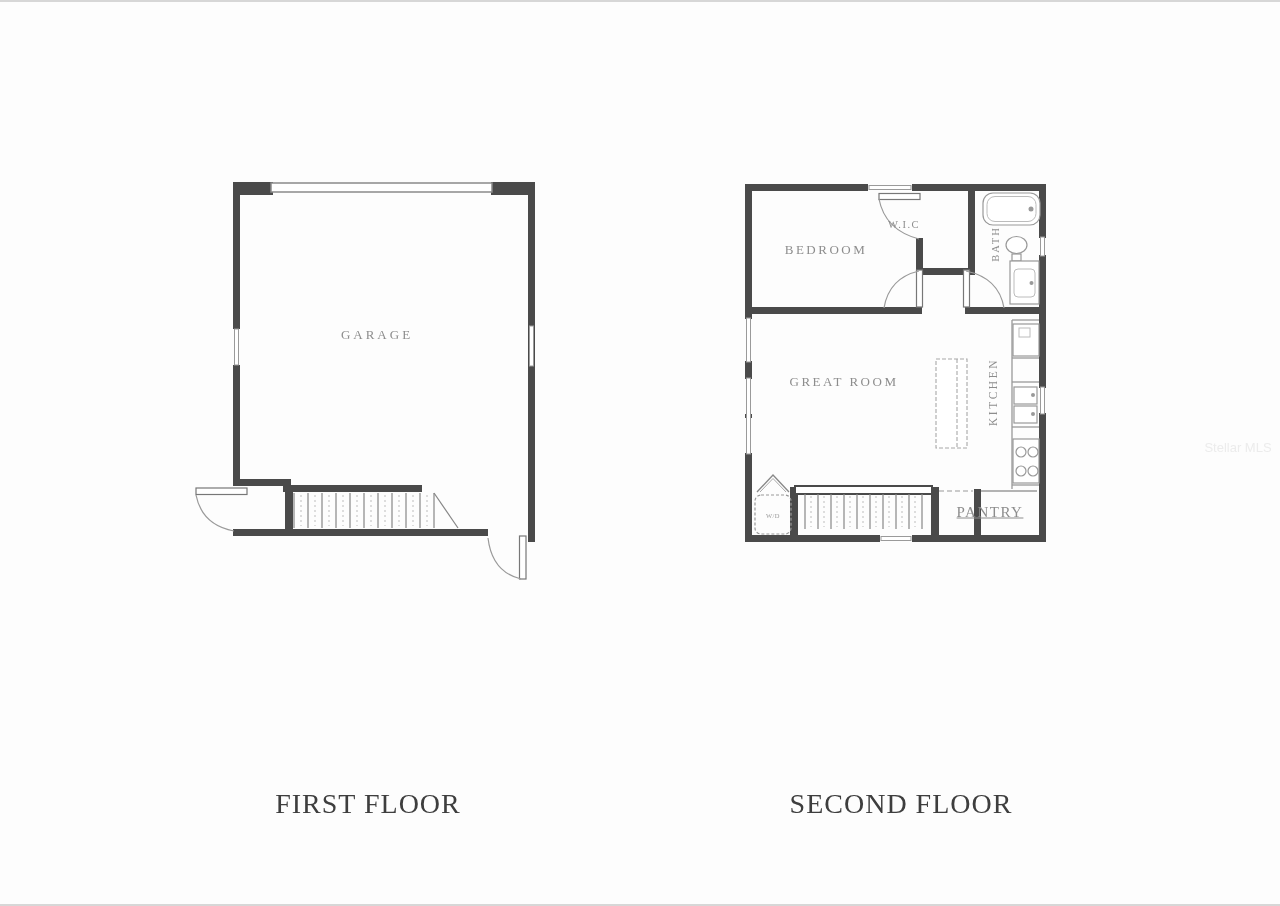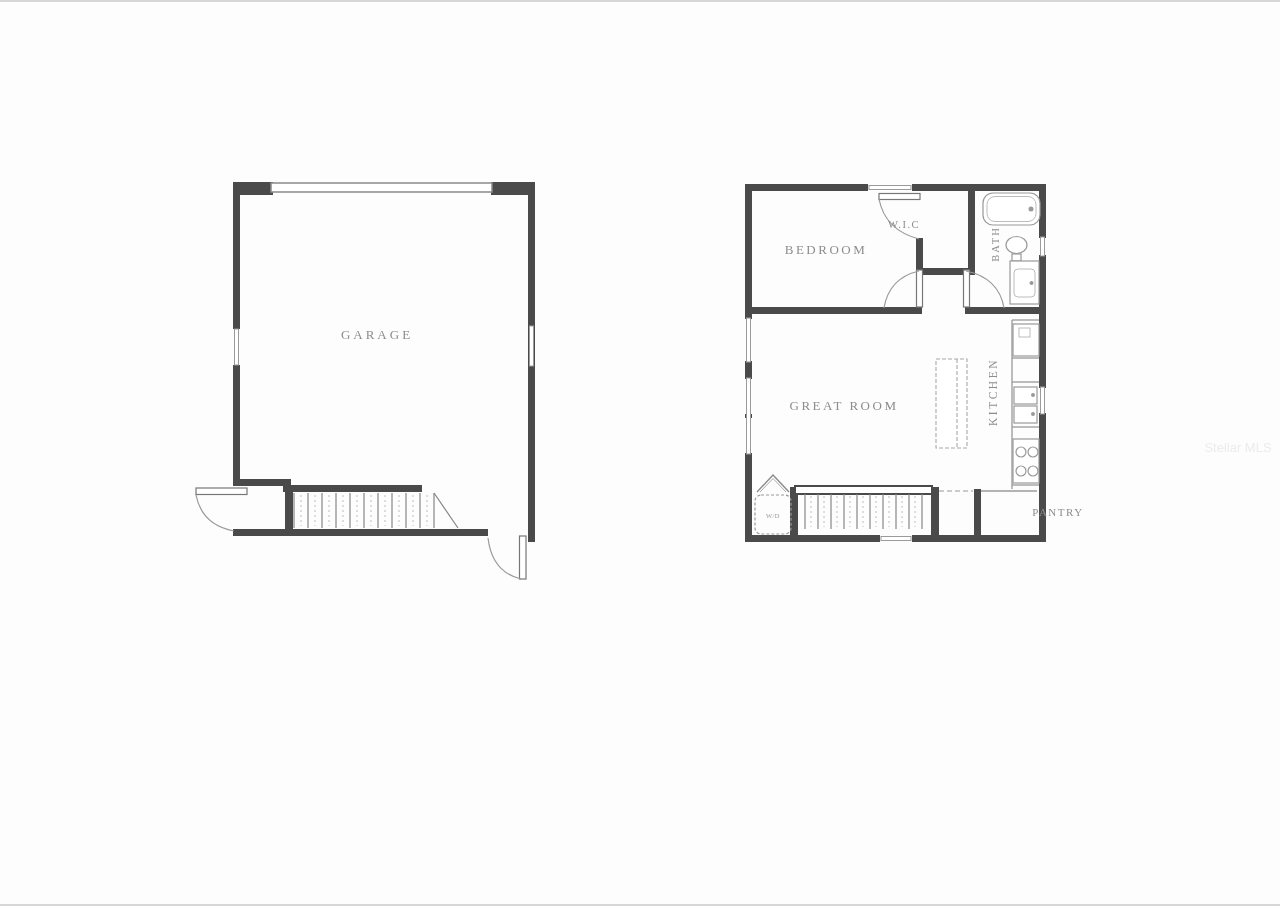--- a/index.html
+++ b/index.html
@@ -251,25 +251,27 @@
 </svg>
 
 <div class="room-label" style="left:377px; top:333px; font-size:13px; letter-spacing:3px;">GARAGE</div>
 
 <div class="room-label" style="left:826px; top:248px;">BEDROOM</div>
 
 <div class="room-label small" style="left:904px; top:222px;">W.I.C</div>
 
 <div class="room-label small vertical" style="left:995px; top:242px; letter-spacing:2px;">BATH</div>
 
-<div class="room-label" style="left:844px; top:404px;text-align:right;">GREAT ROOM</div>
+<div class="room-label" style="left:844px; top:380px;text-align:right;">GREAT ROOM</div>
 
 <div class="room-label vertical" style="left:993px; top:390px; font-size:11.5px;">KITCHEN</div>
 
-<div class="room-label" style="left:1058px; top:510px; font-size:11px; letter-spacing:1.5px;">PANTRY</div>
+<div class="room-label" style="left:990px; top:510px; font-size:15px; letter-spacing:1.5px;text-decoration:underline;">PANTRY</div>
 
 <div class="room-label tiny" style="left:773px; top:513px;">W/D</div>
 
-
+<div class="floor-title" style="left:368px; top:802px;">FIRST FLOOR</div>
+
+<div class="floor-title" style="left:901px; top:802px;">SECOND FLOOR</div>
 
 <div class="watermark" style="left:1238px; top:445px;">Stellar MLS</div>
 
 </div>
 
 </body></html>

